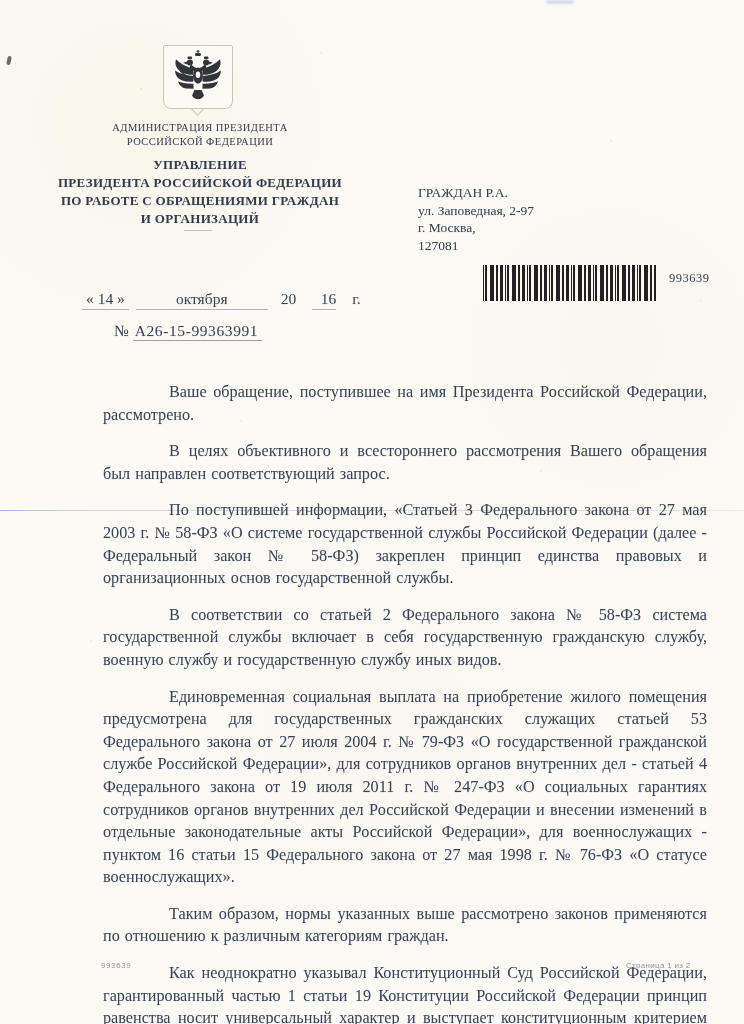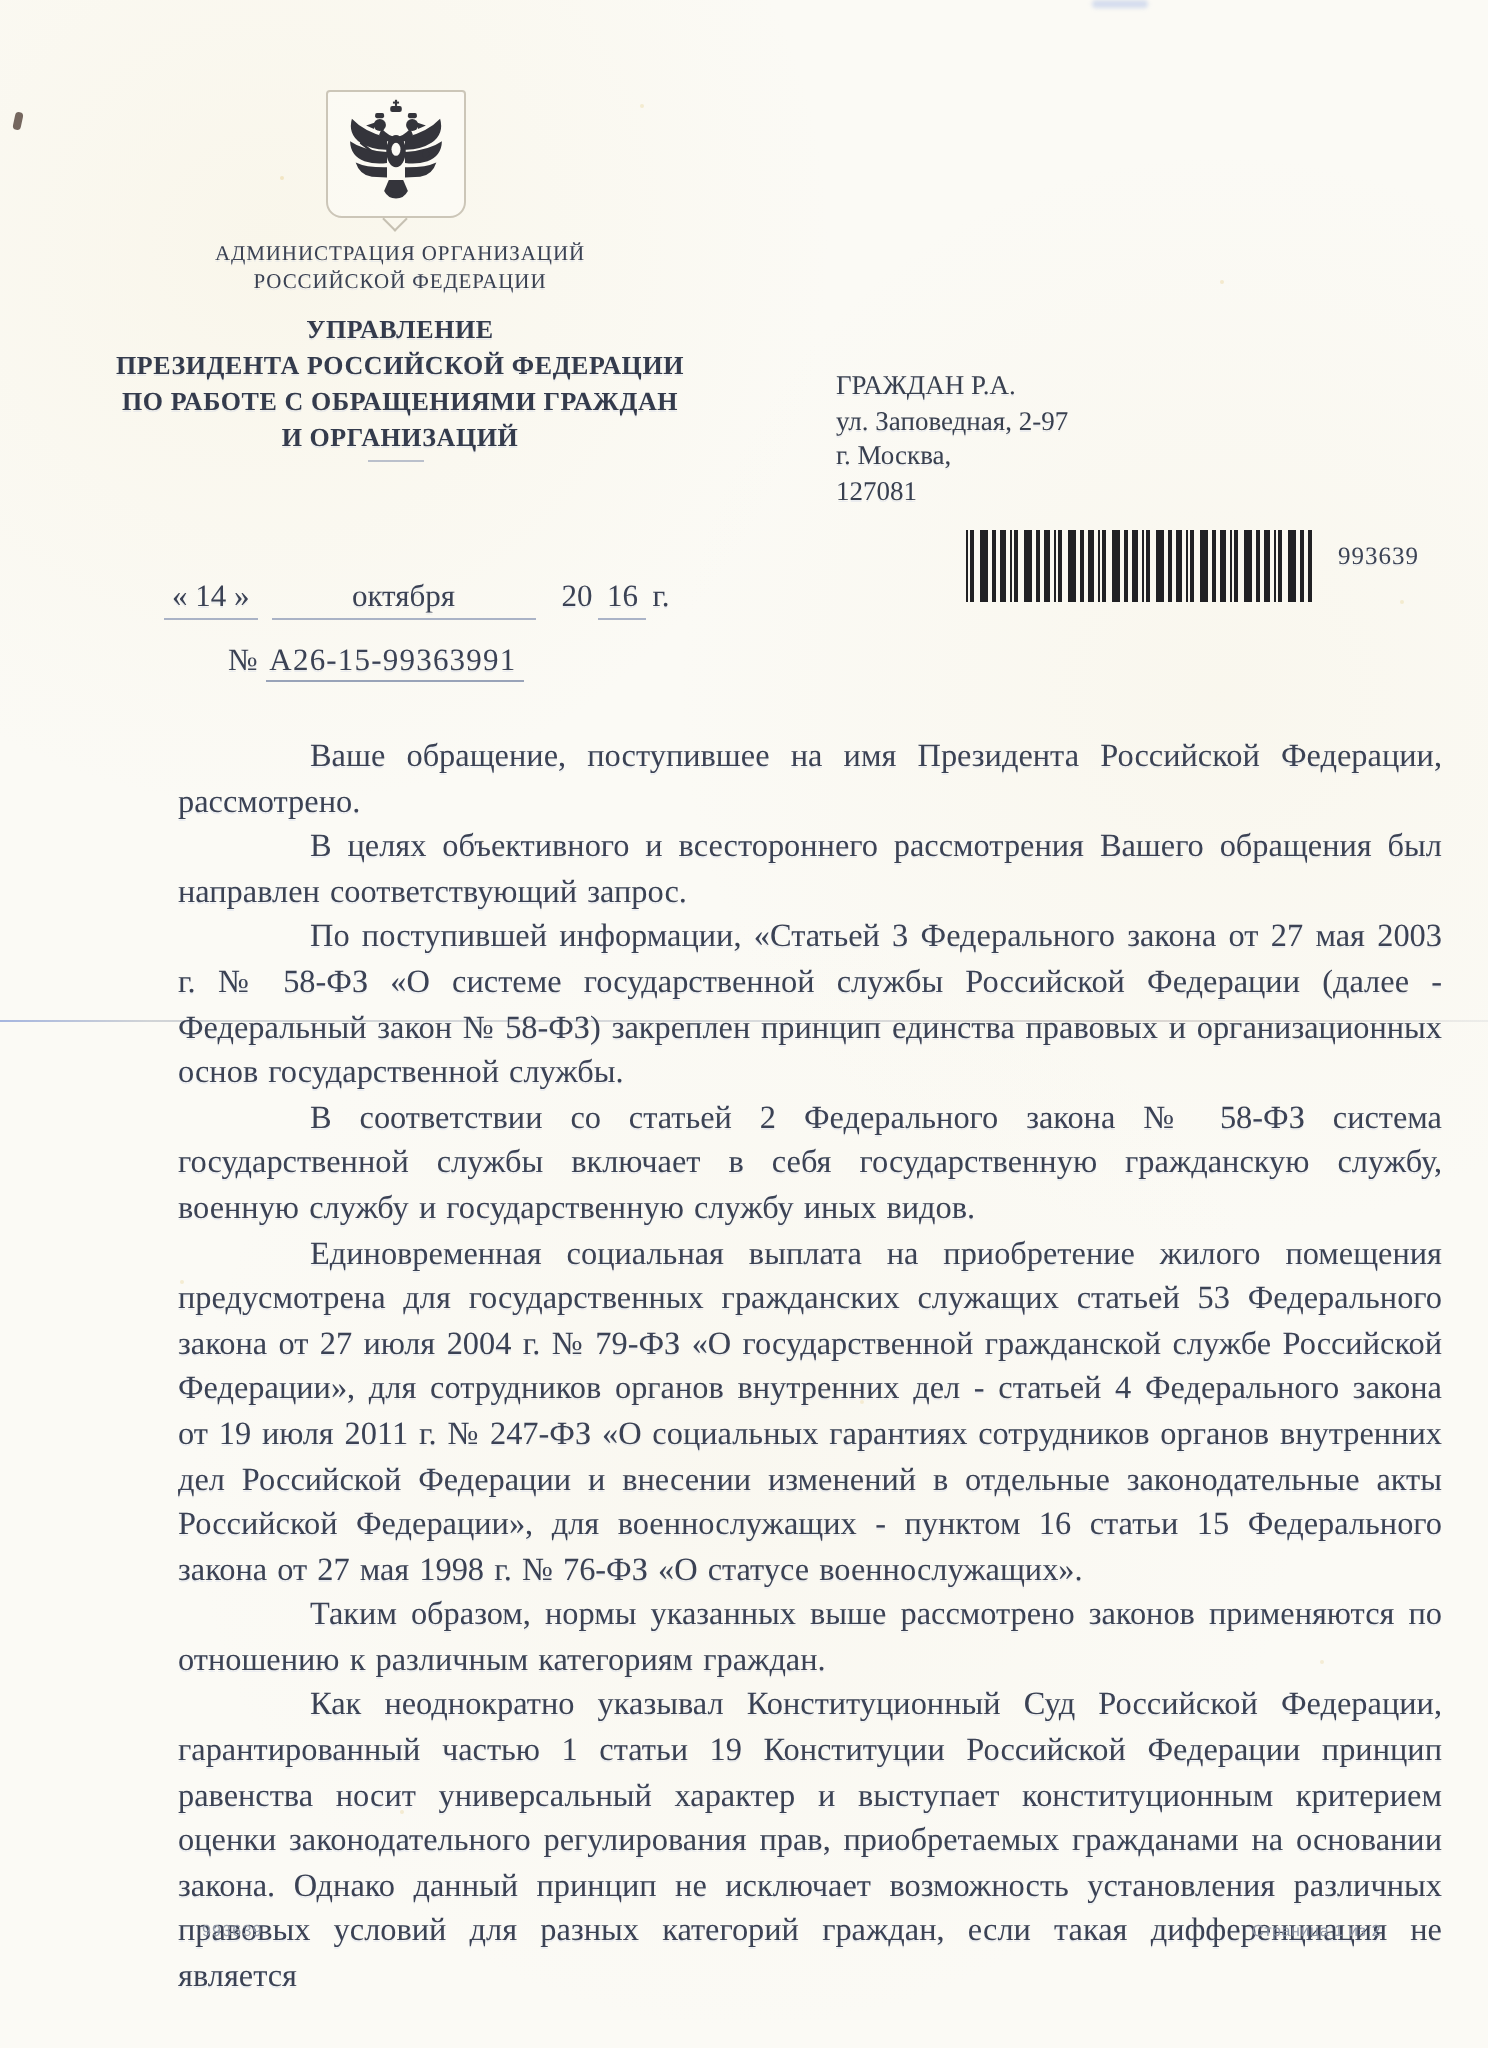--- a/index.html
+++ b/index.html
@@ -38,27 +38,27 @@
   .barcode{position:absolute;left:483px;top:265px;width:173px;height:36px;overflow:hidden;
     font-size:0;white-space:nowrap;}
   .barcode i{display:inline-block;height:100%;background:#212124;vertical-align:top;}
   .barcode-number{position:absolute;left:669px;top:271px;font-size:12.5px;letter-spacing:.5px;color:#3b4254;}
   
   .date-line{position:absolute;left:82px;top:290px;font-size:15.5px;color:#3b4254;white-space:nowrap;}
   .fill-line{display:inline-block;border-bottom:1px solid rgba(116,132,168,.6);padding-bottom:1px;}
   .day-slot{padding-left:4px;padding-right:4px;text-align:right;}
   .month-slot{width:132px;text-align:center;margin-left:7px;}
   .year-prefix{margin-left:13px;}
-  .year-slot{width:24px;text-align:center;margin:0 3px;}
+  .year-slot{width:24px;text-align:right;margin:0 16px;}
   .doc-number{position:absolute;left:114px;top:322px;font-size:15.5px;color:#3b4254;}
   .doc-number .value{border-bottom:1px solid rgba(100,116,152,.65);padding:0 4px 1px 2px;letter-spacing:.6px;}
   
   .body-text{position:absolute;left:89px;top:367px;width:632px;
     font-size:16.2px;line-height:22.6px;text-align:justify;color:#3b4254;word-spacing:1px;}
-  .body-text p{margin:0;text-indent:66px;}
+  .body-text p{margin:14px;text-indent:66px;}
   
   .footer-left,.footer-right{position:absolute;top:961px;
     font-family:"Liberation Sans","DejaVu Sans",sans-serif;font-size:8px;color:#959ca9;
     text-shadow:none;letter-spacing:.6px;}
   .footer-left{left:101px;}
   .footer-right{left:626px;color:#8d95a5;letter-spacing:.3px;}
   
   .crease{position:absolute;left:0;top:510px;width:744px;height:1px;
     background:linear-gradient(90deg,rgba(95,125,205,.55),rgba(150,158,172,.42) 10%,
       rgba(150,158,172,.34) 55%,rgba(160,150,150,.38) 75%,rgba(150,158,172,.14));}
@@ -108,21 +108,21 @@
         <rect x="11" y="27" width="10" height="1.4" rx=".7" transform="rotate(38 16 27.7)"></rect>
         <circle cx="48.5" cy="31" r="2"></circle>
       </g>
       <ellipse cx="32" cy="28.5" rx="2.5" ry="3.6" fill="#fbfaf5"></ellipse>
       <path d="M29 52 q3 2.4 6 0" stroke="#34343b" stroke-width="1" fill="none"></path>
     </svg>
     <div class="emblem-notch"></div>
   </div>
 
   <div class="org-top">
-      <div>АДМИНИСТРАЦИЯ ОРГАНИЗАЦИЙ</div>
+      <div>АДМИНИСТРАЦИЯ ПРЕЗИДЕНТА</div>
       <div>РОССИЙСКОЙ ФЕДЕРАЦИИ</div>
     </div>
 
   <div class="dept">
       <div>УПРАВЛЕНИЕ</div>
       <div>ПРЕЗИДЕНТА РОССИЙСКОЙ ФЕДЕРАЦИИ</div>
       <div>ПО РАБОТЕ С ОБРАЩЕНИЯМИ ГРАЖДАН</div>
       <div>И ОРГАНИЗАЦИЙ</div>
     </div>
 

